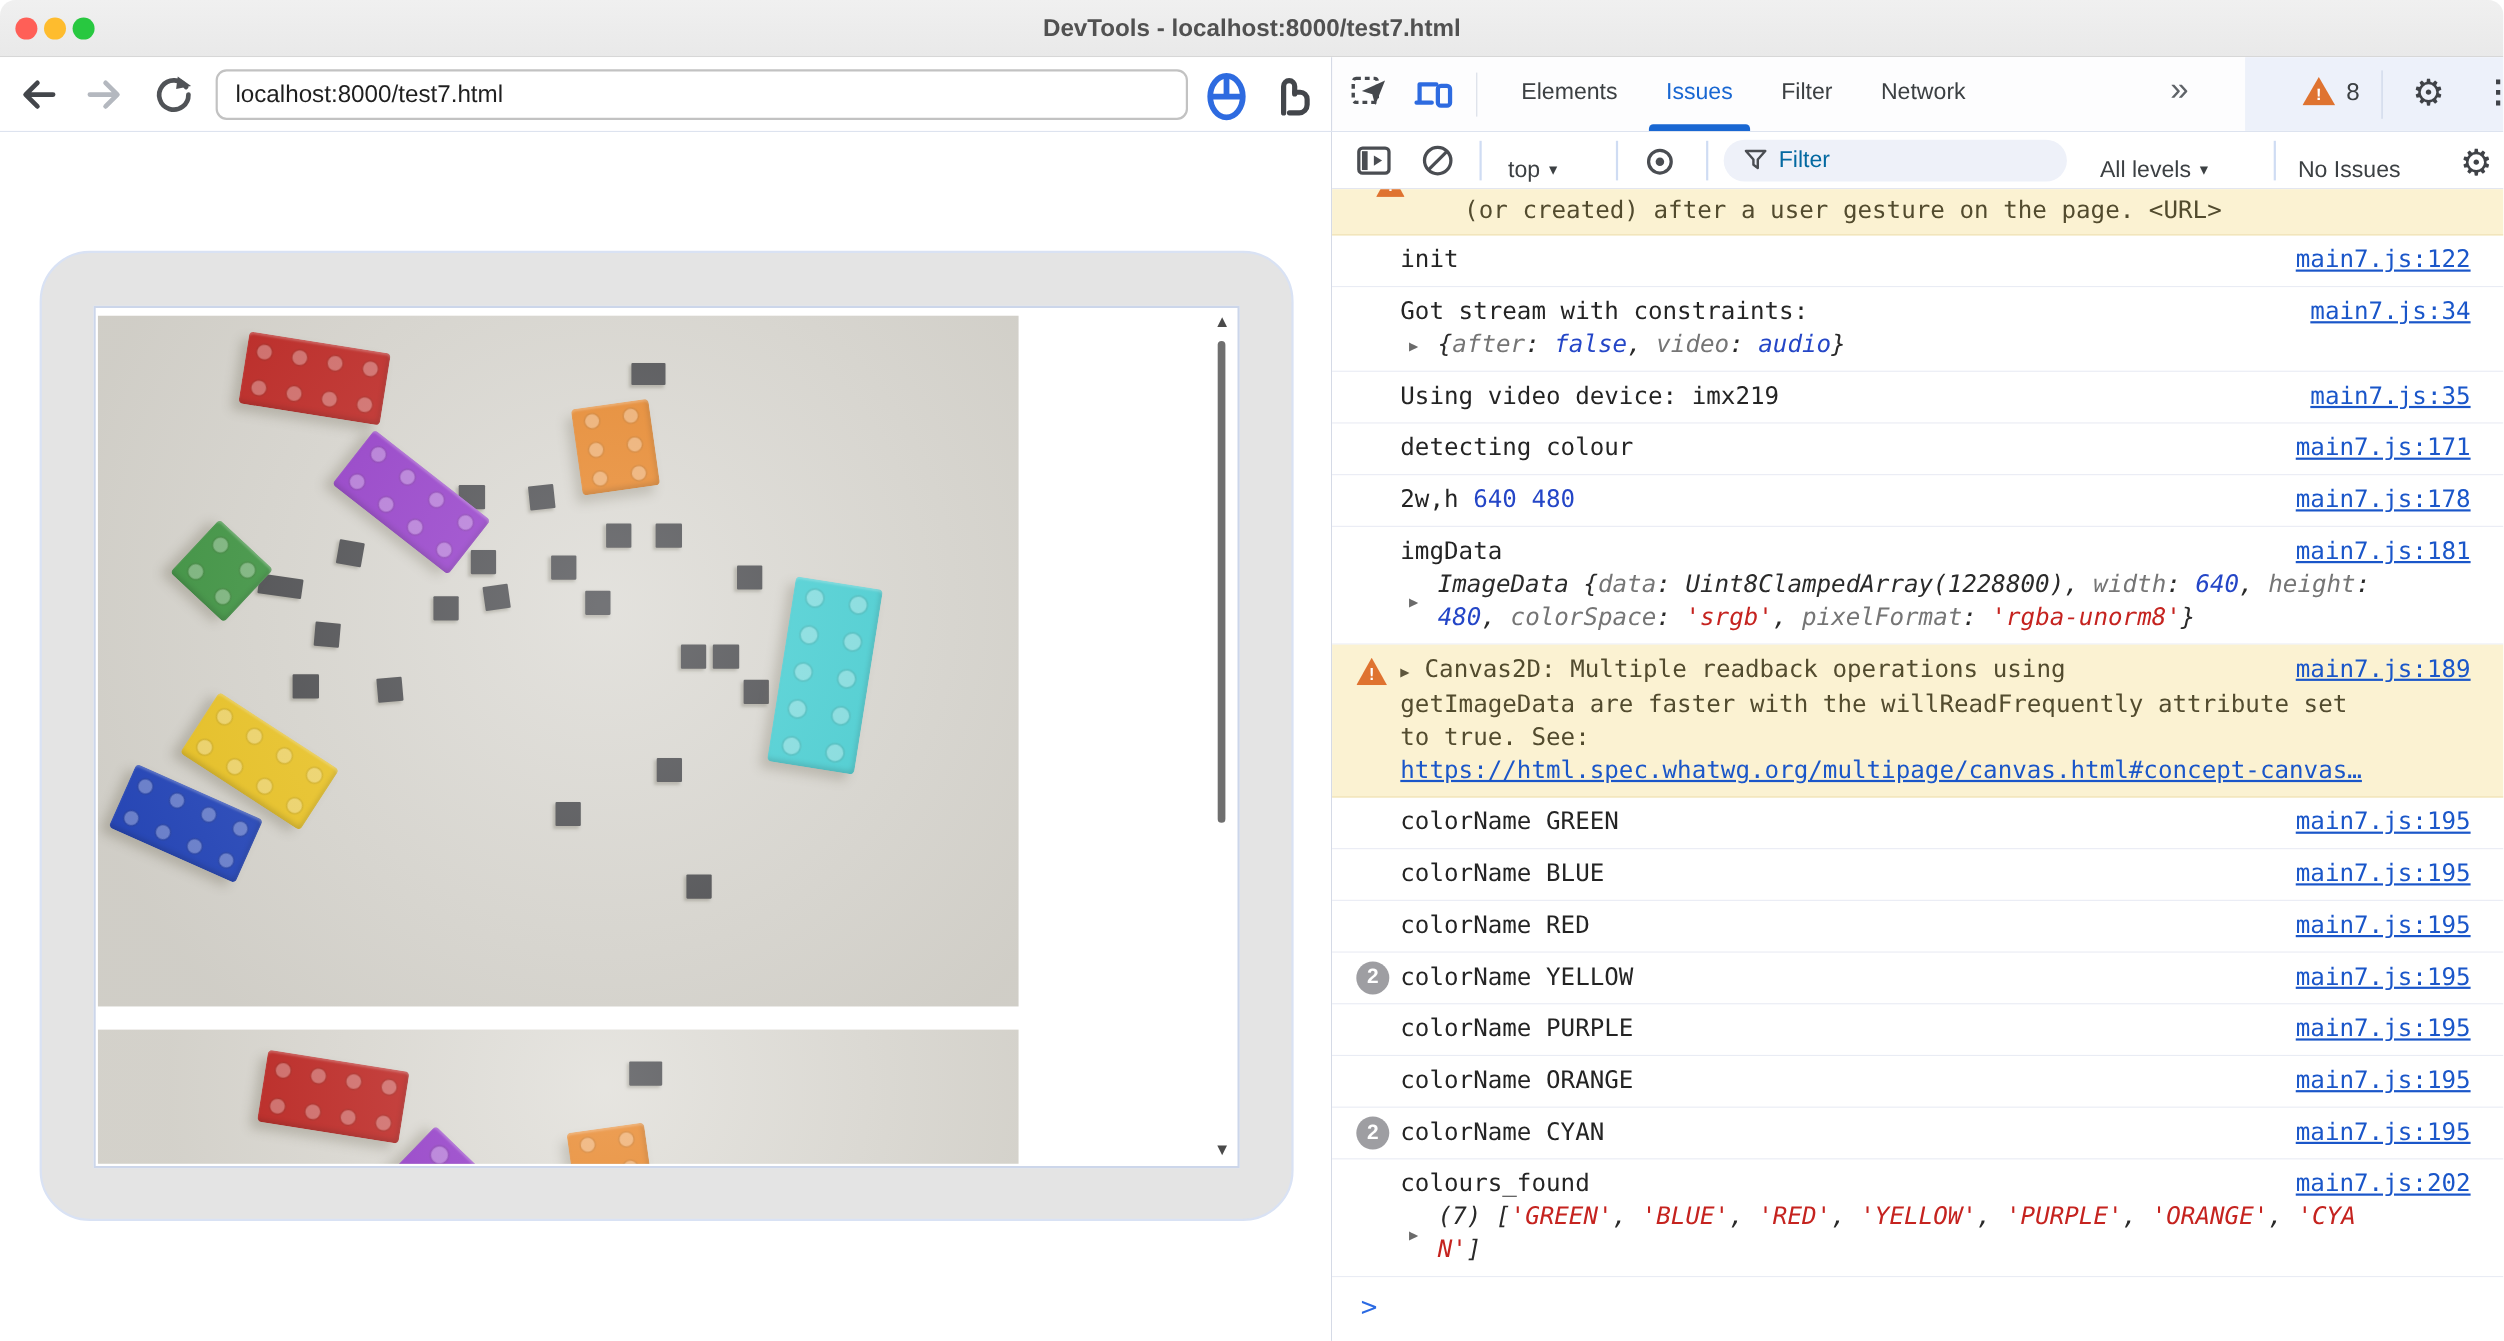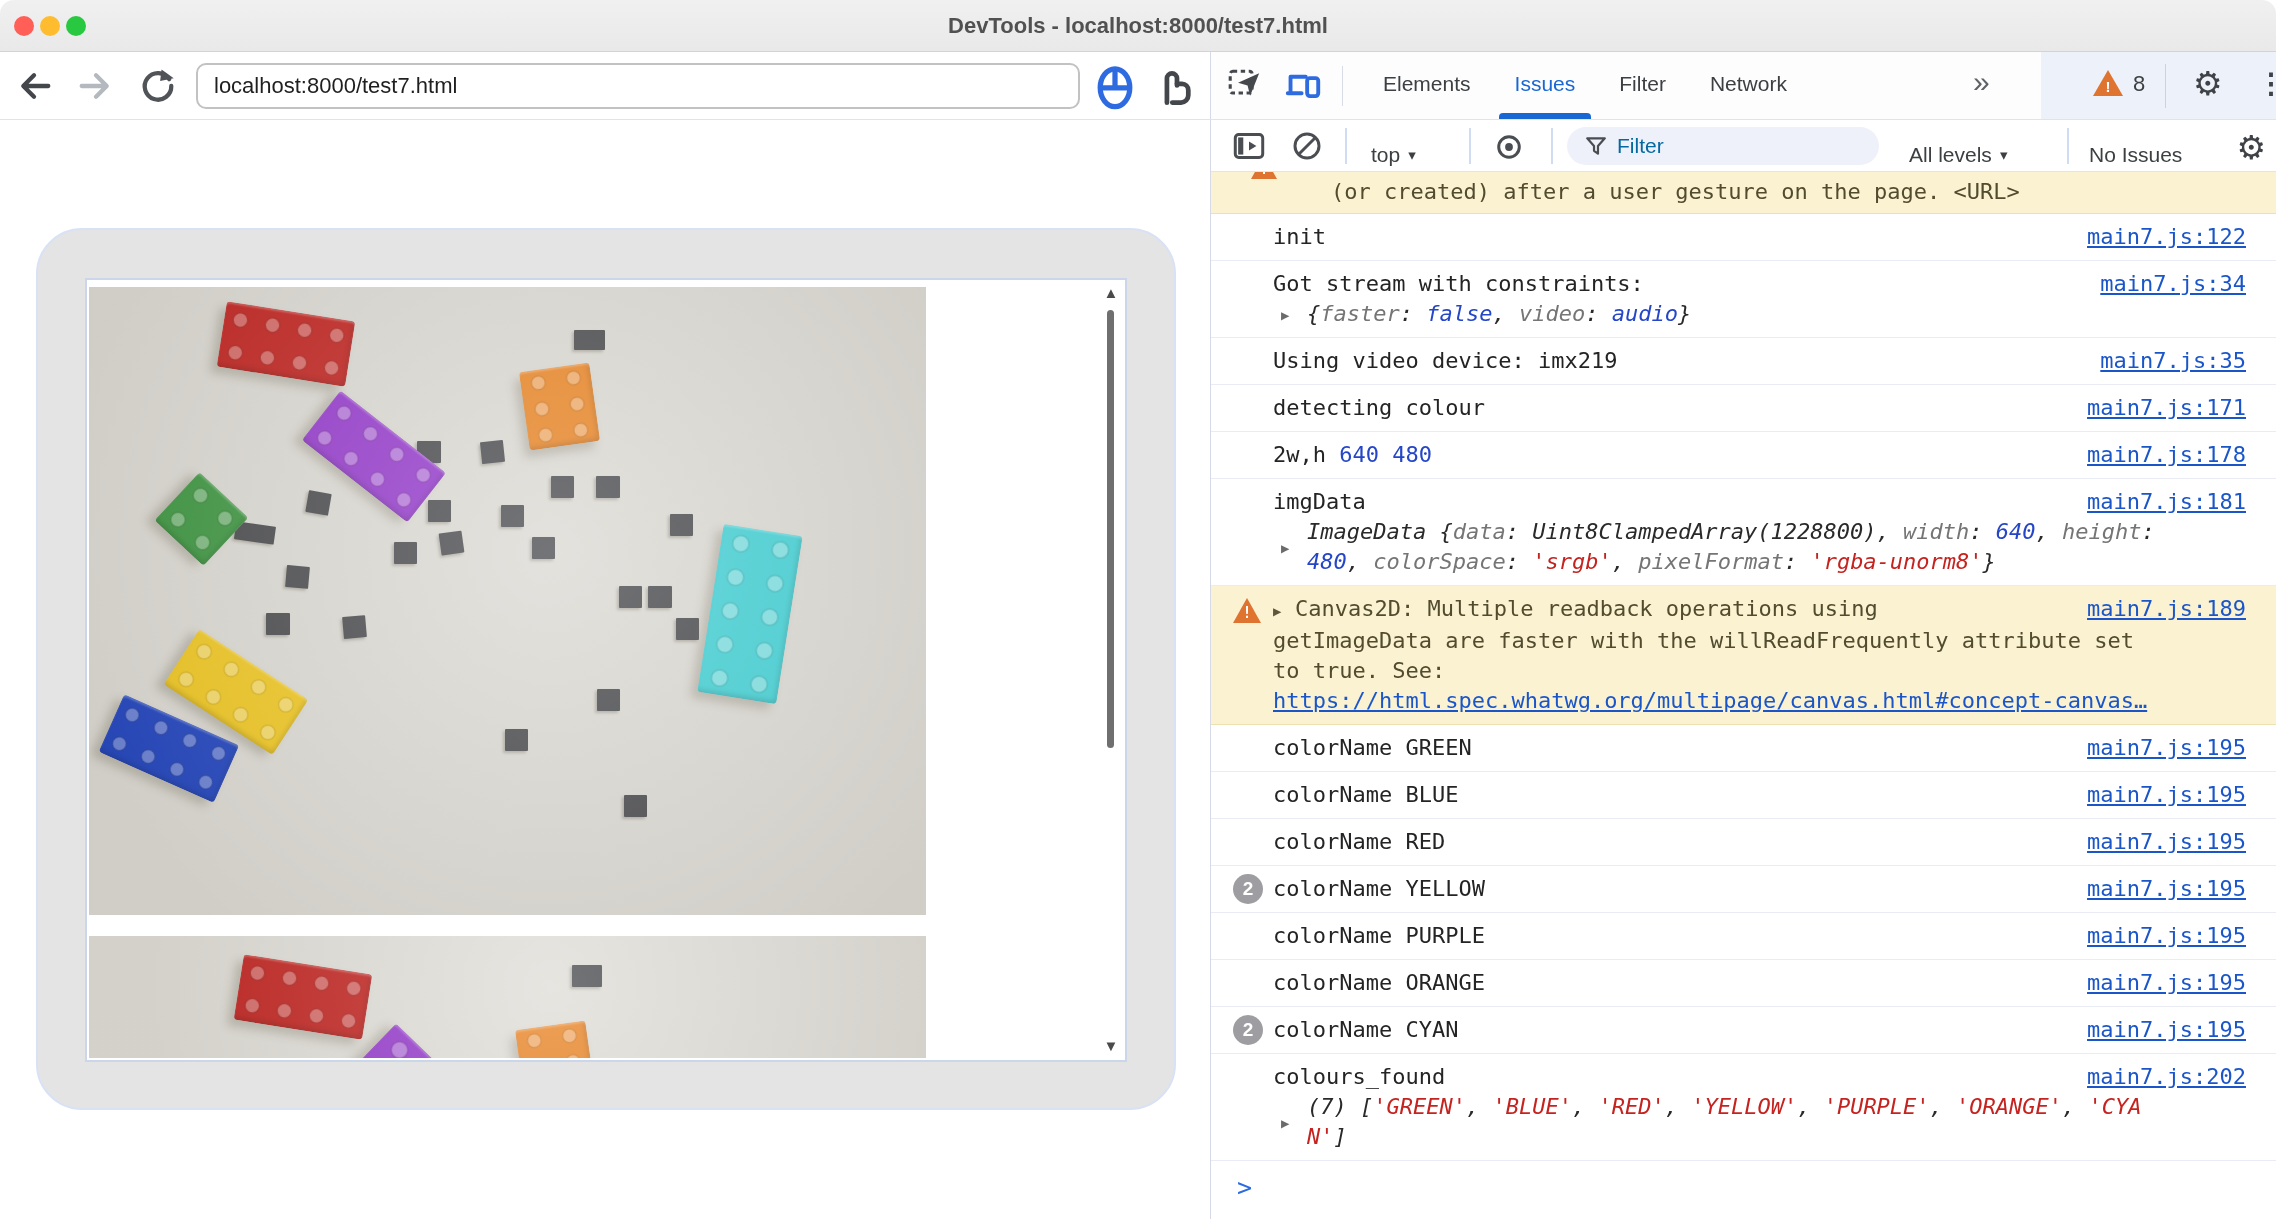--- a/index.html
+++ b/index.html
@@ -255,21 +255,21 @@
       <div class="crow">
         <a class="srclink">main7.js:122</a>
         <span class="msg">init</span>
       </div>
 
       <div class="crow">
         <a class="srclink">main7.js:34</a>
         <span class="msg">Got stream with constraints:</span>
         <div class="preview">
           <span class="exp2">▶</span>
-          <span><span class="tk-dark">{</span><span class="tk-gray">faster</span><span class="tk-dark">: </span><span class="tk-num">false</span><span class="tk-dark">, </span><span class="tk-gray">video</span><span class="tk-dark">: </span><span class="tk-num">audio</span><span class="tk-dark">}</span></span>
+          <span><span class="tk-dark">{</span><span class="tk-gray">after</span><span class="tk-dark">: </span><span class="tk-num">false</span><span class="tk-dark">, </span><span class="tk-gray">video</span><span class="tk-dark">: </span><span class="tk-num">audio</span><span class="tk-dark">}</span></span>
         </div>
       </div>
 
       <div class="crow">
         <a class="srclink">main7.js:35</a>
         <span class="msg">Using video device: imx219</span>
       </div>
 
       <div class="crow">
         <a class="srclink">main7.js:171</a>

